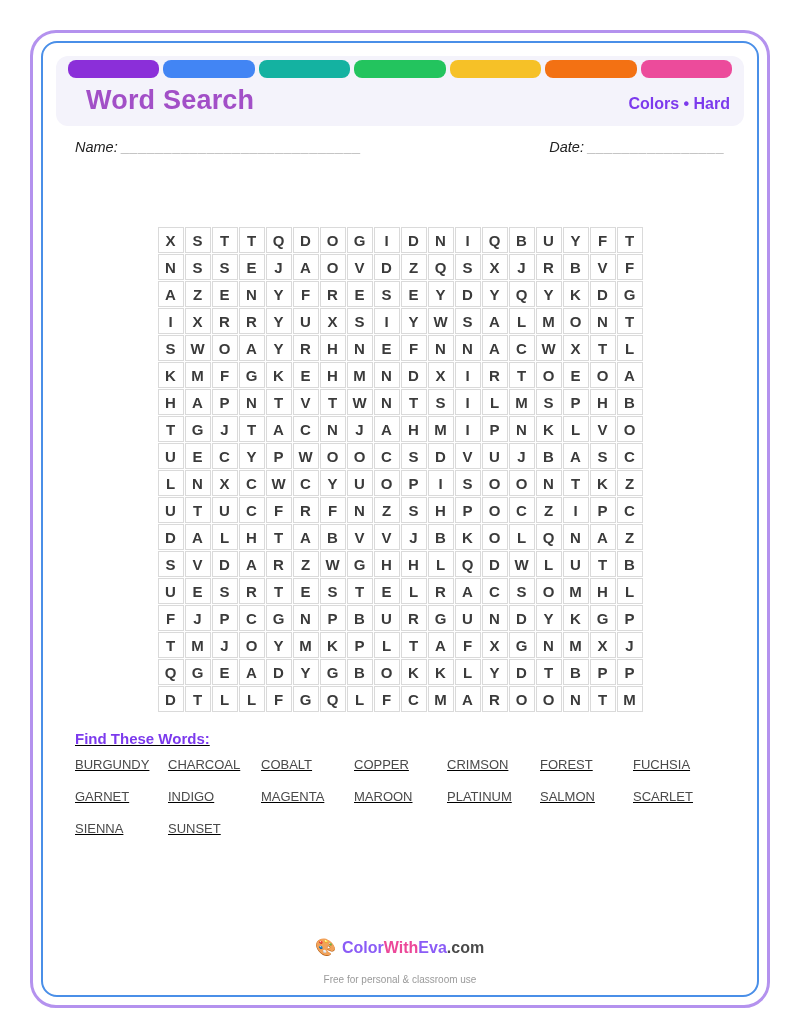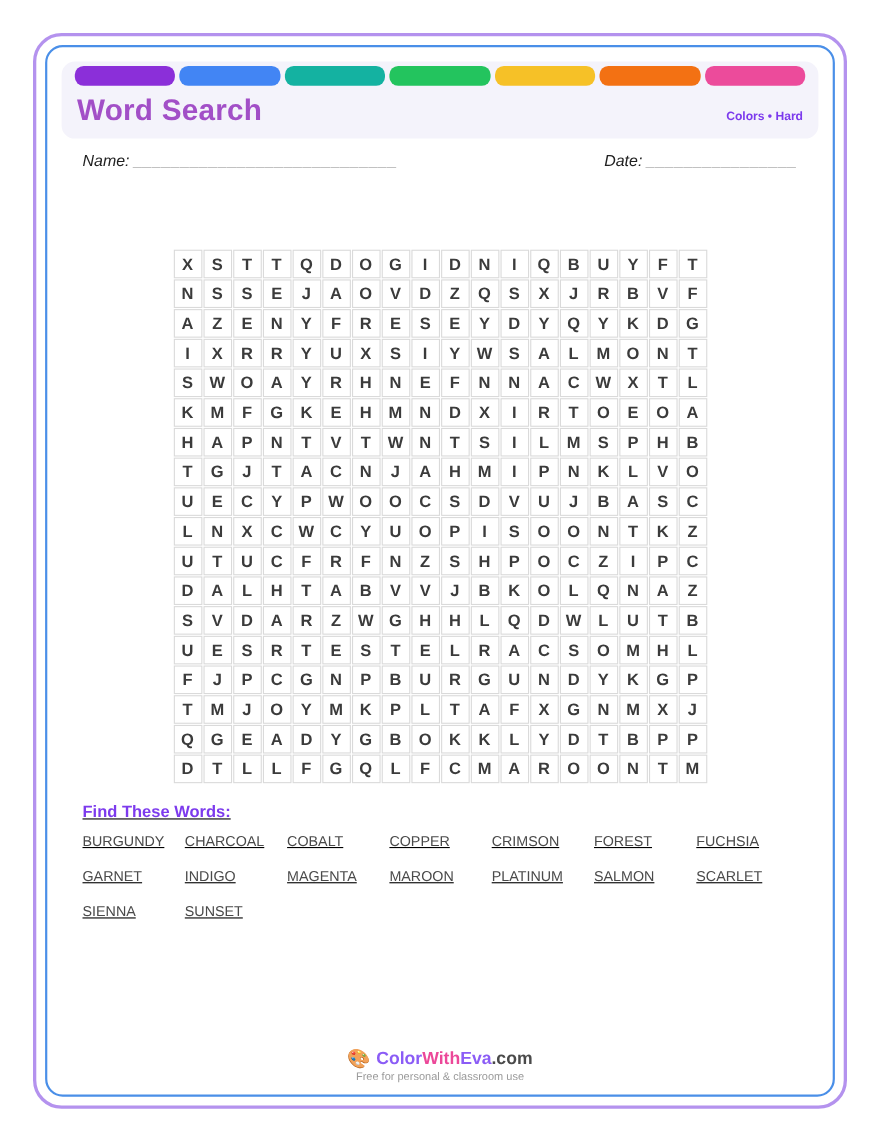--- a/index.html
+++ b/index.html
@@ -30,30 +30,31 @@
   }
   .pills-row { display: flex; gap: 4px; }
   .pill { flex: 1; height: 18px; border-radius: 8px; }
 
   .title-row {
     display: flex;
     justify-content: space-between;
     align-items: baseline;
     margin-top: 7px;
     padding: 0 2px;
+    margin-left: 16px;
   }
   .page-title {
     color: #a24fc7;
     font-size: 27px;
     font-weight: bold;
     letter-spacing: 0.2px;
   }
   .badge {
     color: #7c3aed;
-    font-size: 11px;
+    font-size: 16px;
     font-weight: bold;
   }
 
   .instructions {
     margin: 7px 19px 0 19px;
     color: #8a8a8a;
     font-size: 13px;
   }
 
   .name-date-row {
@@ -113,21 +114,21 @@
     font-size: 16px;
     font-weight: bold;
     display: inline-flex;
     align-items: center;
     gap: 5px;
   }
   .palette-icon { font-size: 17px; font-weight: normal; }
   .footer-tagline {
     font-size: 10px;
     color: #9a9a9a;
-    margin-top: 1px;
+    margin-top: 16px;
   }
 </style>
 </head>
 <body>
 
 <div class="outer-frame">
   <div class="inner-frame">
 
     <div class="header-panel">
       <div class="pills-row">

